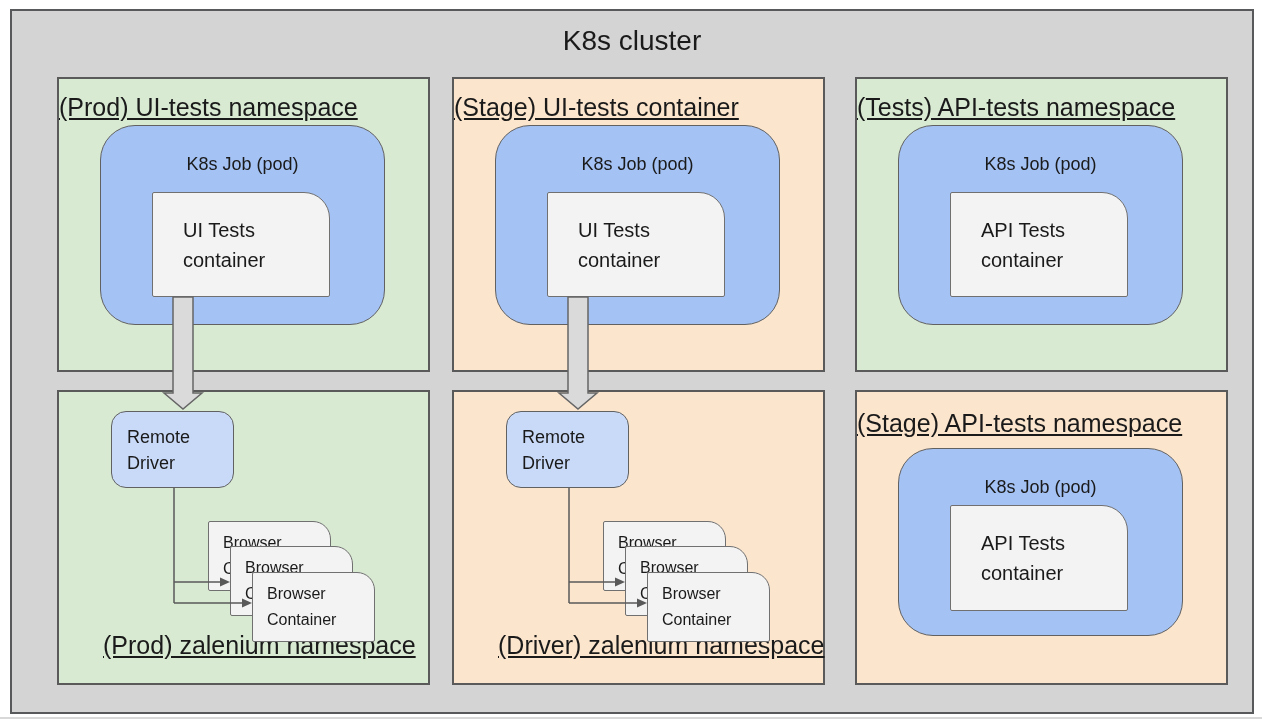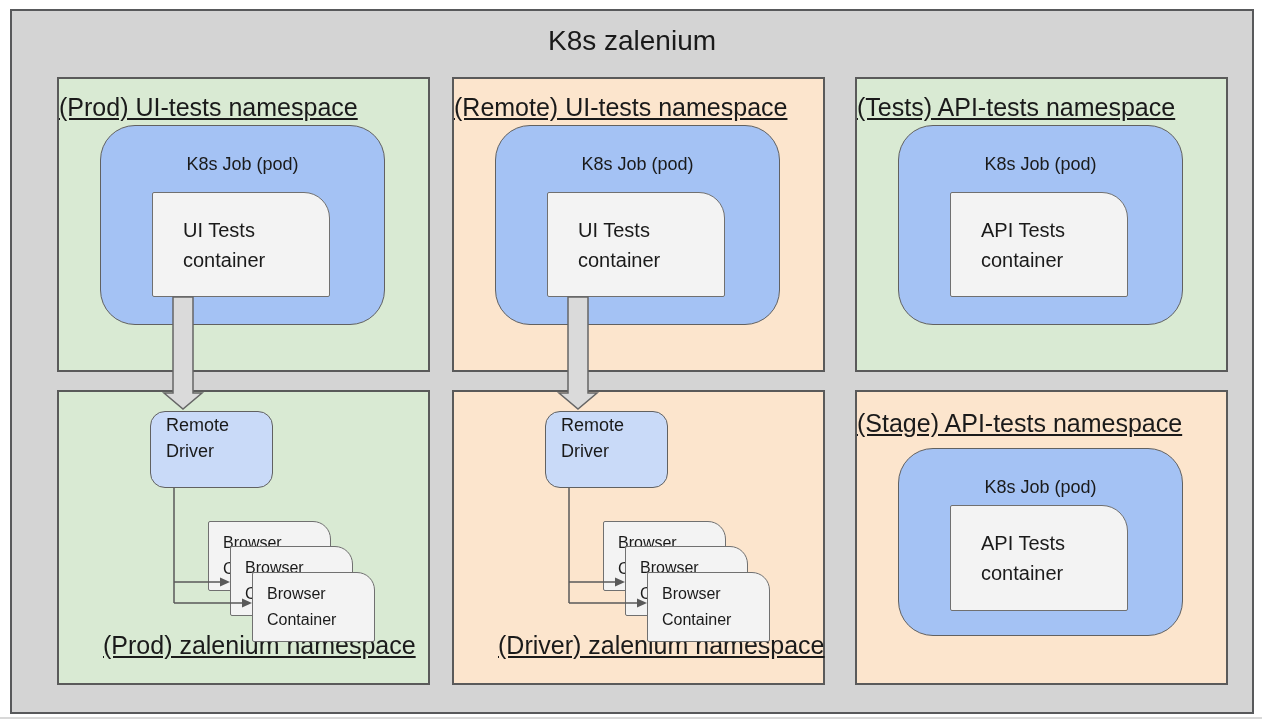--- a/index.html
+++ b/index.html
@@ -40,21 +40,21 @@
     position:absolute;background:#f3f3f3;border:1.5px solid #707070;
     border-radius:2px 26px 2px 2px;box-sizing:border-box;
     display:flex;align-items:center;
   }
   .container-box .txt{
     padding-left:30px;padding-right:8px;font-size:20px;line-height:30px;
   }
   .driver{
     position:absolute;width:123px;height:77px;background:#c9daf8;
     border:1.5px solid #616161;border-radius:15px;box-sizing:border-box;
-    display:flex;align-items:flex-start;margin-left:39px;
+    display:flex;align-items:center;
   }
   .driver .txt{padding-left:15px;font-size:18px;line-height:26px;}
   .browser{
     position:absolute;width:123px;height:70px;background:#f3f3f3;
     border:1.5px solid #707070;border-radius:2px 18px 2px 2px;
     box-sizing:border-box;display:flex;align-items:center;
   }
   .browser .txt{padding-left:14px;font-size:16px;line-height:26px;}
   .overlay{
     position:absolute;left:0;top:0;width:1240px;height:701px;
@@ -62,34 +62,34 @@
   }
   .window-bottom-edge{
     position:absolute;left:0;top:717px;width:1262px;height:2px;background:#d8d8d8;
   }
 </style>
 </head>
 <body>
 
 <div class="canvas">
 
-  <div class="diagram-title">K8s zalenium</div>
+  <div class="diagram-title">K8s cluster</div>
 
   <div class="ns green" style="left:45px;top:66px;">
     <div class="ns-label top">(Prod) UI-tests namespace</div>
   </div>
   <div class="pod" style="left:88px;top:114px;width:285px;height:200px;">
     <div class="pod-title">K8s Job (pod)</div>
   </div>
   <div class="container-box" style="left:140px;top:181px;width:178px;height:105px;">
     <div class="txt">UI Tests container</div>
   </div>
 
   <div class="ns orange" style="left:440px;top:66px;">
-    <div class="ns-label top">(Remote) UI-tests namespace</div>
+    <div class="ns-label top">(Stage) UI-tests container</div>
   </div>
   <div class="pod" style="left:483px;top:114px;width:285px;height:200px;">
     <div class="pod-title">K8s Job (pod)</div>
   </div>
   <div class="container-box" style="left:535px;top:181px;width:178px;height:105px;">
     <div class="txt">UI Tests container</div>
   </div>
 
   <div class="ns green" style="left:843px;top:66px;">
     <div class="ns-label top">(Tests) API-tests namespace</div>

